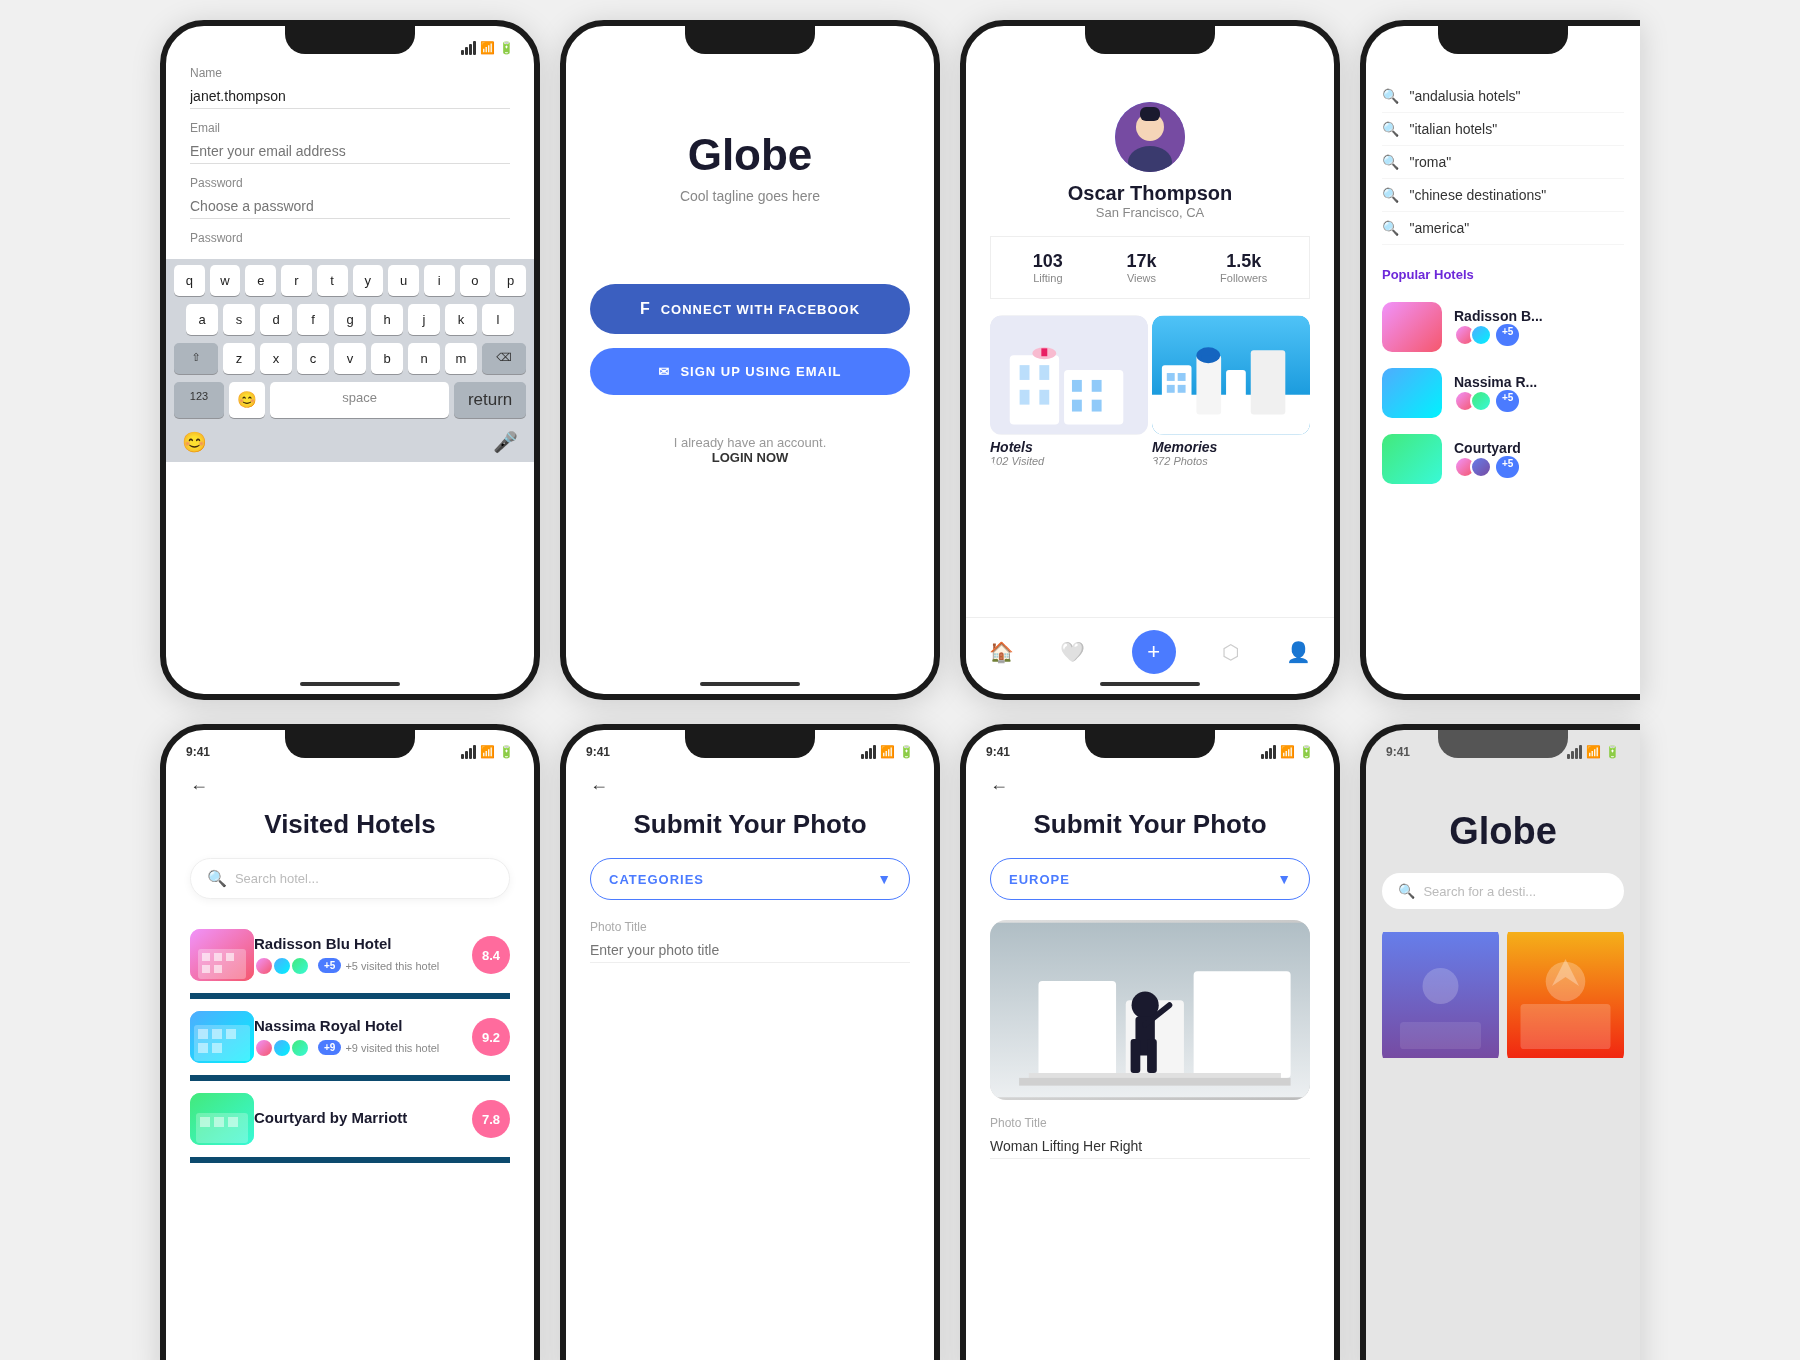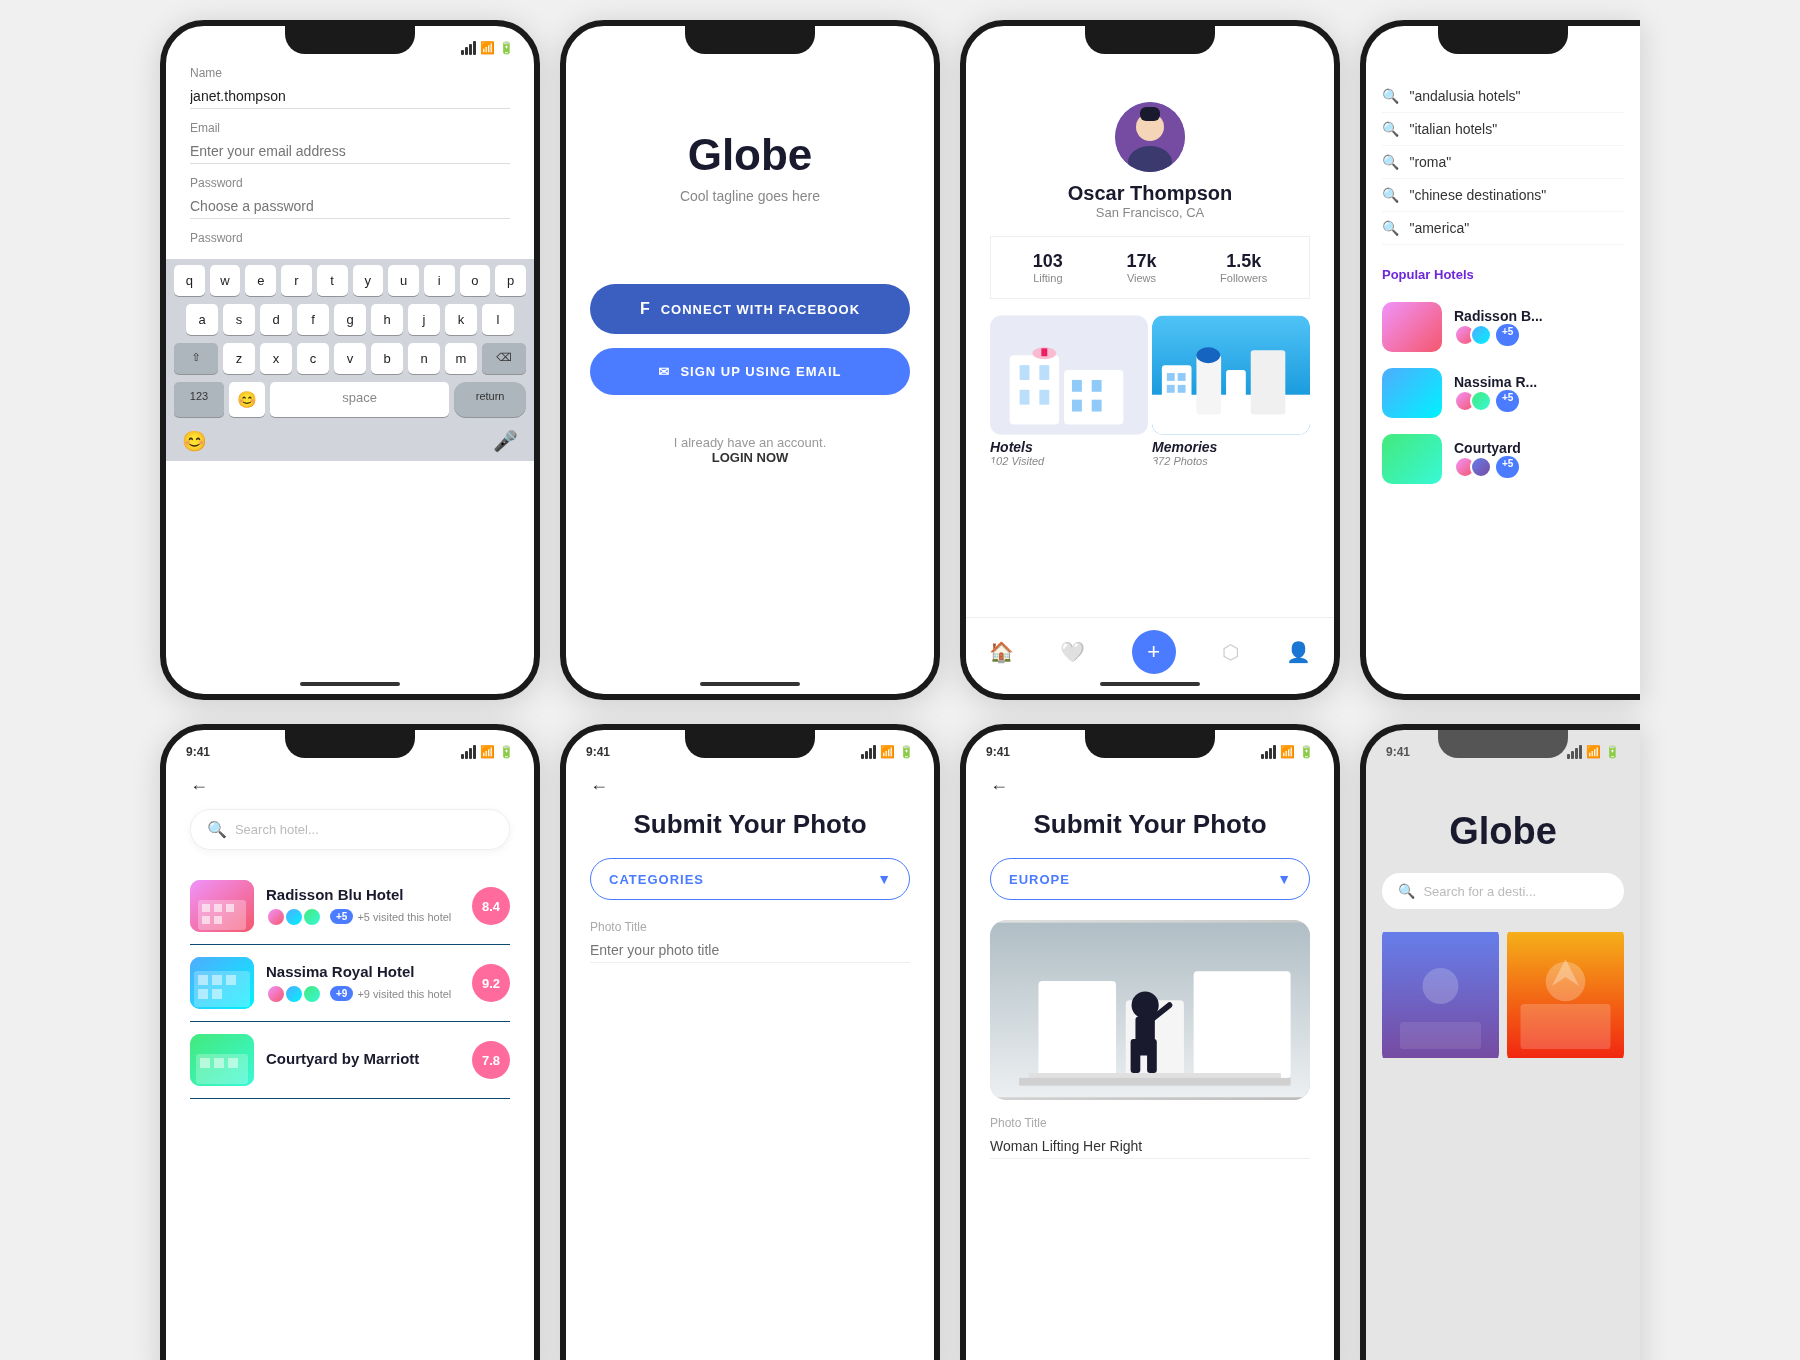--- a/index.html
+++ b/index.html
@@ -341,23 +341,23 @@
       align-items: center;
       gap: 8px;
       margin-bottom: 18px;
       background: #fff;
       box-shadow: 0 2px 8px rgba(0,0,0,0.05);
     }
     .search-bar-text { font-size: 13px; color: #bbb; }
     .hotel-item {
       display: flex;
       align-items: center;
-      gap: 12px;
+      gap: 0;
       padding: 12px 0;
-      border-bottom: 1px solid #0c4a6e;
+      border-bottom: 6px solid #0c4a6e;
     }
     .hotel-thumb {
       width: 64px;
       height: 52px;
       border-radius: 10px;
       flex-shrink: 0;
       overflow: hidden;
     }
     .hotel-info { flex: 1; }
     .hotel-name {
@@ -557,21 +557,21 @@
           <div class="key">v</div>
           <div class="key">b</div>
           <div class="key">n</div>
           <div class="key">m</div>
           <div class="key special" style="max-width:44px;">⌫</div>
         </div>
         <div class="keyboard-row">
           <div class="key special" style="flex:1.5;max-width:50px;font-size:11px;">123</div>
           <div class="key" style="flex:1;max-width:36px;font-size:16px;">😊</div>
           <div class="key wide" style="flex:5;font-size:13px;color:#888;">space</div>
-          <div class="key return-key special" style="flex:2;font-size:11px;border-radius:12px;">return</div>
+          <div class="key return-key special" style="flex:2;font-size:17px;">return</div>
         </div>
         <div style="display:flex;justify-content:space-between;padding:4px 8px 2px;">
           <span style="font-size:20px;">😊</span>
           <span style="font-size:20px;">🎤</span>
         </div>
       </div>
     </div>
     <div class="phone-home-indicator"></div>
   </div>
 
@@ -781,20 +781,21 @@
           <div class="signal-bar" style="height:8px"></div>
           <div class="signal-bar" style="height:11px"></div>
           <div class="signal-bar" style="height:14px"></div>
         </div>
         <span>📶</span>
         <span>🔋</span>
       </div>
     </div>
     <div class="phone-content">
       <div class="back-arrow">←</div>
+      <div class="screen-title">Visited Hotels</div>
       <div class="search-bar">
         <span>🔍</span>
         <span class="search-bar-text">Search hotel...</span>
       </div>
       <div class="hotel-item">
         <div class="hotel-thumb thumb-radisson">
           <svg viewBox="0 0 64 52" width="64" height="52">
             <defs>
               <linearGradient id="rg1" x1="0" y1="0" x2="1" y2="1">
                 <stop offset="0%" stop-color="#f093fb"></stop>

